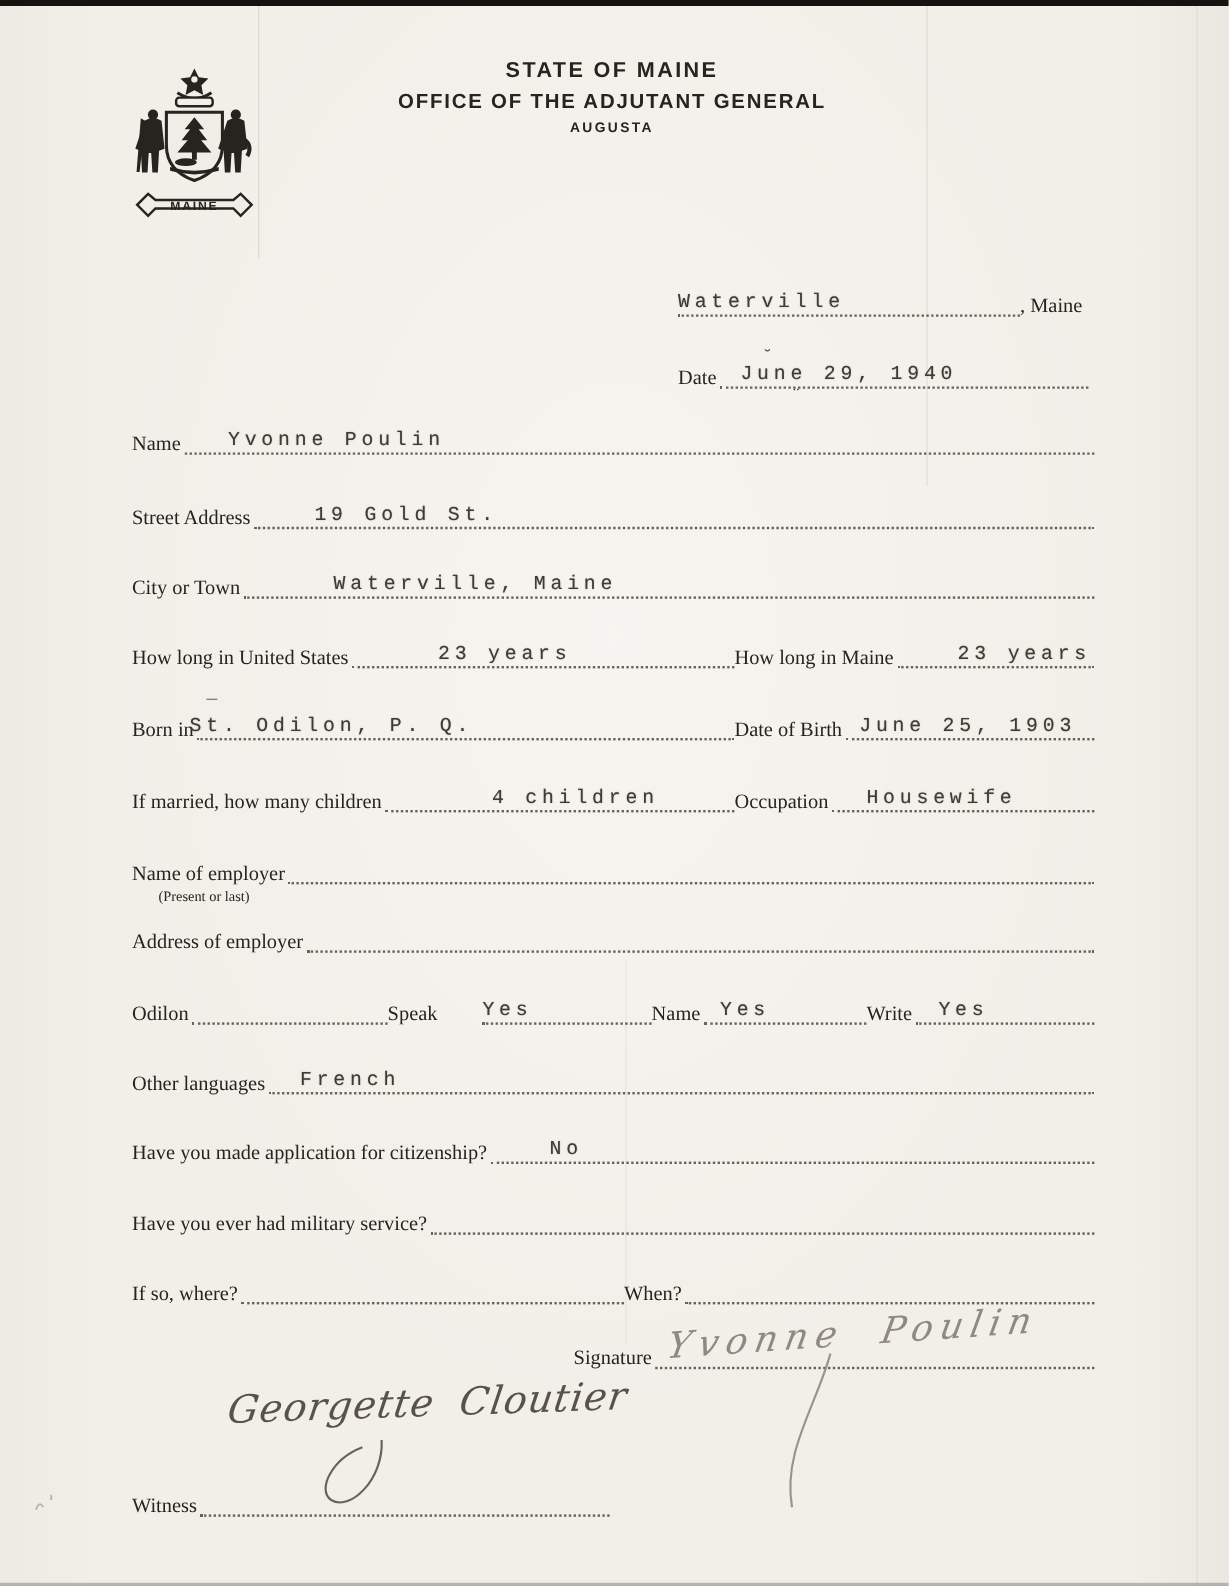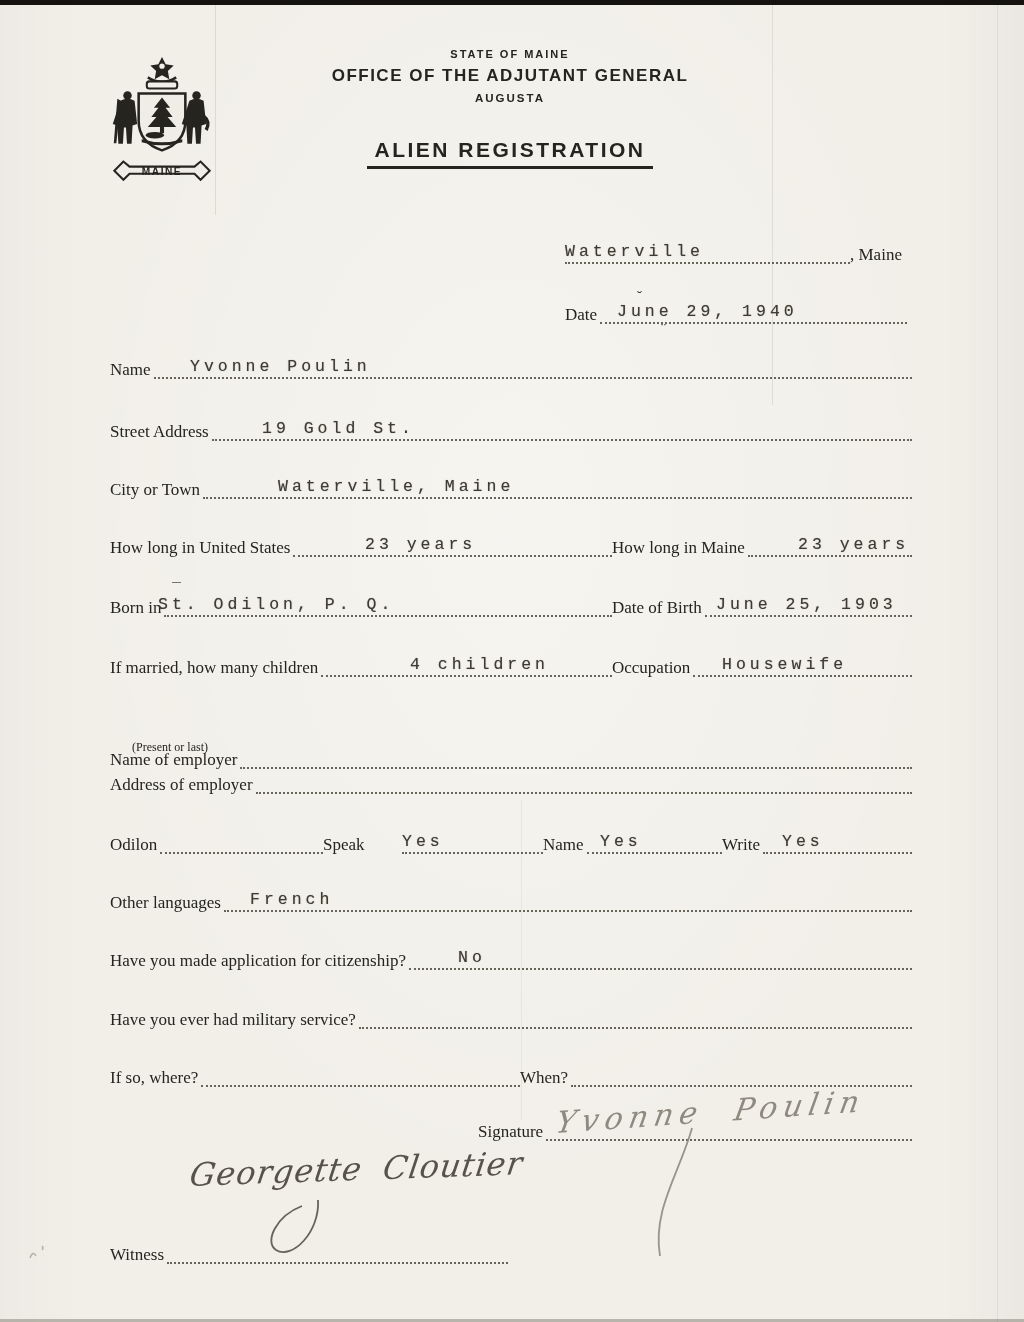--- a/index.html
+++ b/index.html
@@ -15,21 +15,21 @@
   .fold{position:absolute;width:1px;background:#5a544a;}
   .fold-a{left:215px;top:5px;height:210px;opacity:.14;}
   .fold-b{left:772px;top:5px;height:400px;opacity:.12;}
   .fold-c{left:997px;top:5px;height:1317px;opacity:.10;}
   .fold-d{left:521px;top:800px;height:320px;opacity:.07;}
 
   .seal{position:absolute;left:106px;top:56px;}
 
   .header{position:absolute;left:230px;top:48px;width:560px;text-align:center;
           font-family:"Liberation Sans", sans-serif;font-weight:bold;color:#26241f;}
-  .h-state{font-size:11px;letter-spacing:2px;}
+  .h-state{font-size:18px;letter-spacing:2px;}
   .h-office{font-size:17px;letter-spacing:1.5px;margin-top:6px;}
   .h-city{font-size:11.5px;letter-spacing:2px;margin-top:6px;}
   .h-title-wrap{margin-top:34px;}
   .h-title{display:inline-block;font-size:21px;letter-spacing:2.5px;
            border-bottom:3px solid #26241f;padding:0 8px 4px 8px;}
 
   .row{position:absolute;display:flex;align-items:flex-end;height:24px;}
   .cell{display:flex;align-items:flex-end;flex:none;}
   .cell.grow{flex:1 1 auto;}
   .lbl{font-family:"Liberation Serif", serif;font-size:17px;line-height:1.05;
@@ -84,23 +84,20 @@
       </g>
       <path d="M17 104 l-9 9 9 9 6 -6 h64 l6 6 9 -9 -9 -9 -6 5 h-64 z" fill="#efede5" stroke-width="2"></path>
       <text x="55" y="117" text-anchor="middle" font-family="Liberation Sans, sans-serif" font-weight="bold" font-size="10" letter-spacing="1.5" fill="#26241f" stroke="none">MAINE</text>
     </g>
   </svg>
 
   <div class="header">
     <div class="h-state">STATE OF MAINE</div>
     <div class="h-office">OFFICE OF THE ADJUTANT GENERAL</div>
     <div class="h-city">AUGUSTA</div>
-    <div class="h-title-wrap">
-      <span class="h-title">ALIEN REGISTRATION</span>
-    </div>
   </div>
 
   <div class="row" style="left:565px;top:240px;width:365px;">
     <span class="d fix" style="width:285px;"></span>
     <span class="lbl">, Maine</span>
     <span class="tv" style="left:0;">Waterville</span>
   </div>
 
   <div class="row" style="left:565px;top:300px;width:342px;">
     <span class="lbl">Date</span>
@@ -155,21 +152,21 @@
     <div class="cell" style="width:502px;">
       <span class="lbl">If married, how many children</span>
       <span class="d"></span>
     </div>
     <span class="lbl">Occupation</span>
     <span class="d"></span>
     <span class="tv" style="left:300px;">4 children</span>
     <span class="tv" style="left:612px;">Housewife</span>
   </div>
 
-  <div class="row" style="left:110px;top:745px;width:802px;">
+  <div class="row" style="left:110px;top:713px;width:802px;">
     <span class="lbl">Name of employer</span>
     <span class="d"></span>
   </div>
   <div class="sublabel" style="left:132px;top:740px;">(Present or last)</div>
 
   <div class="row" style="left:110px;top:770px;width:802px;">
     <span class="lbl">Address of employer</span>
     <span class="d"></span>
   </div>
 

